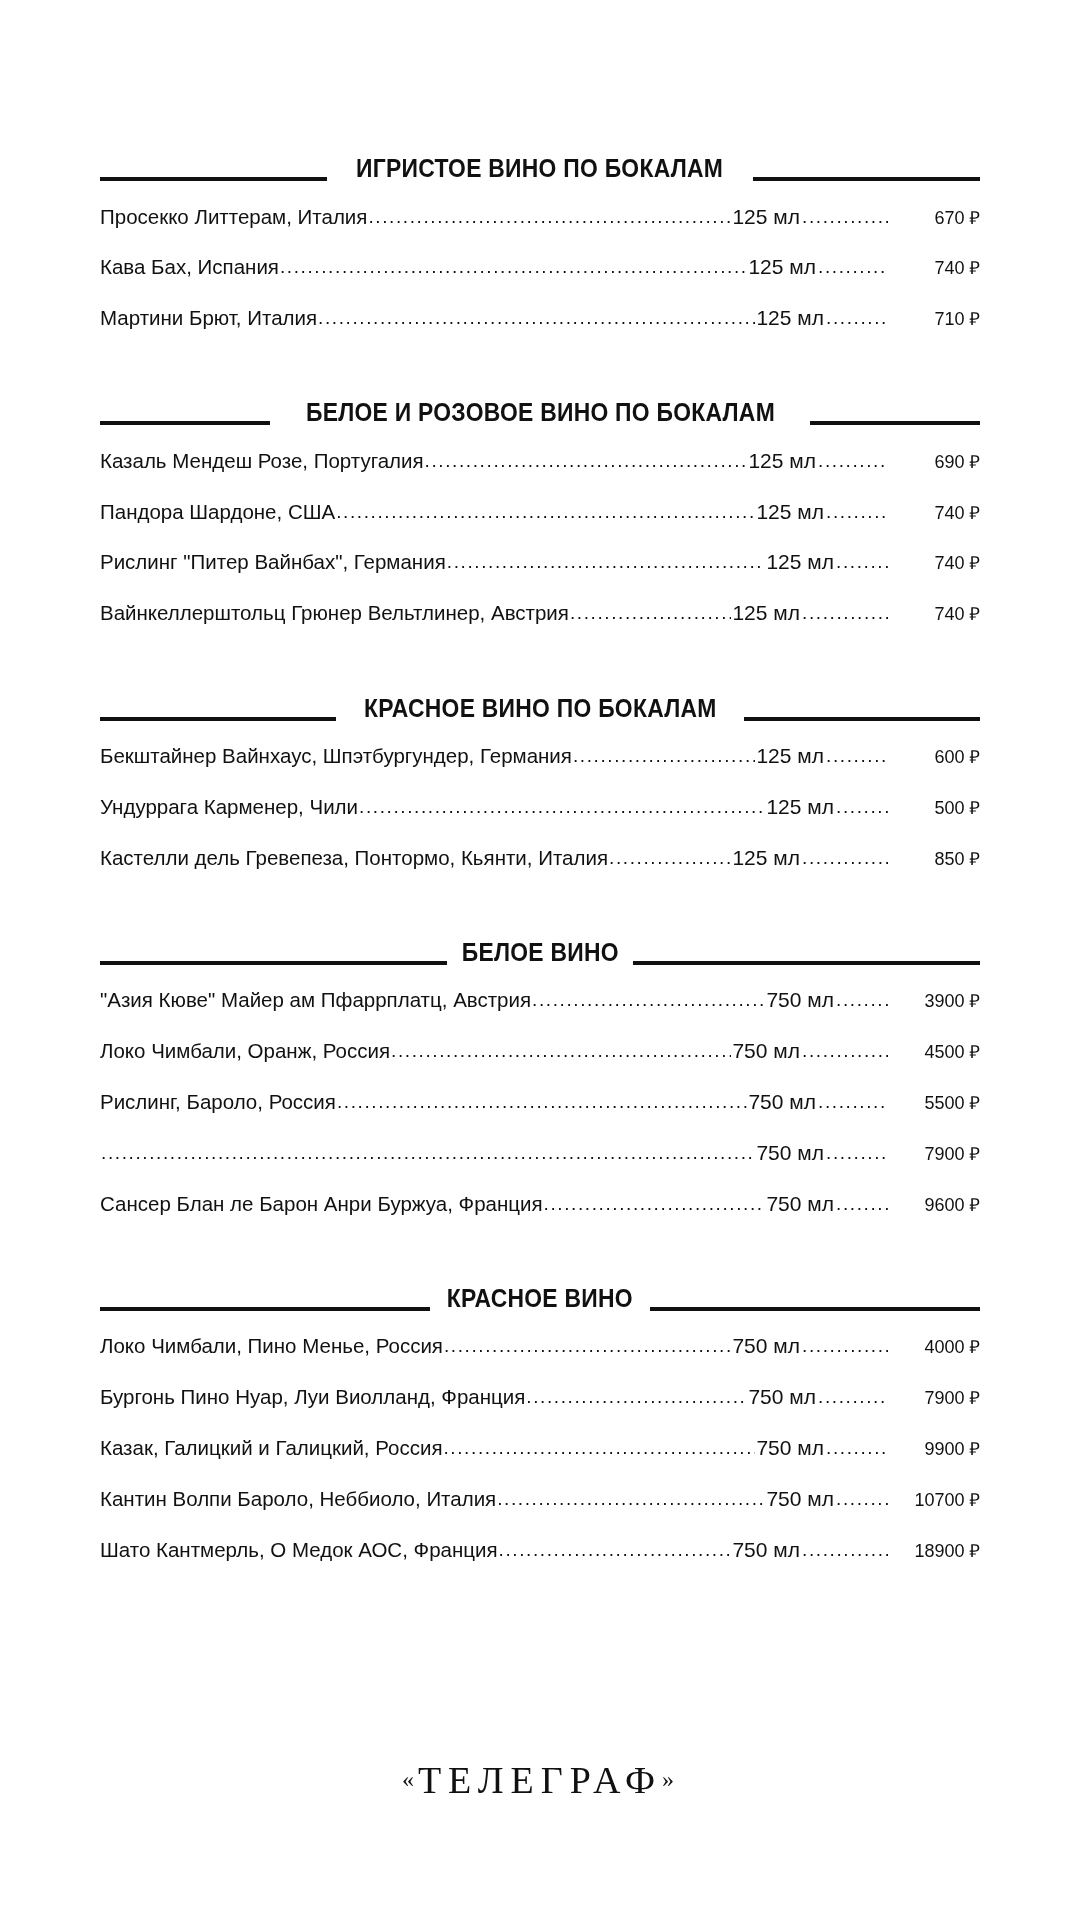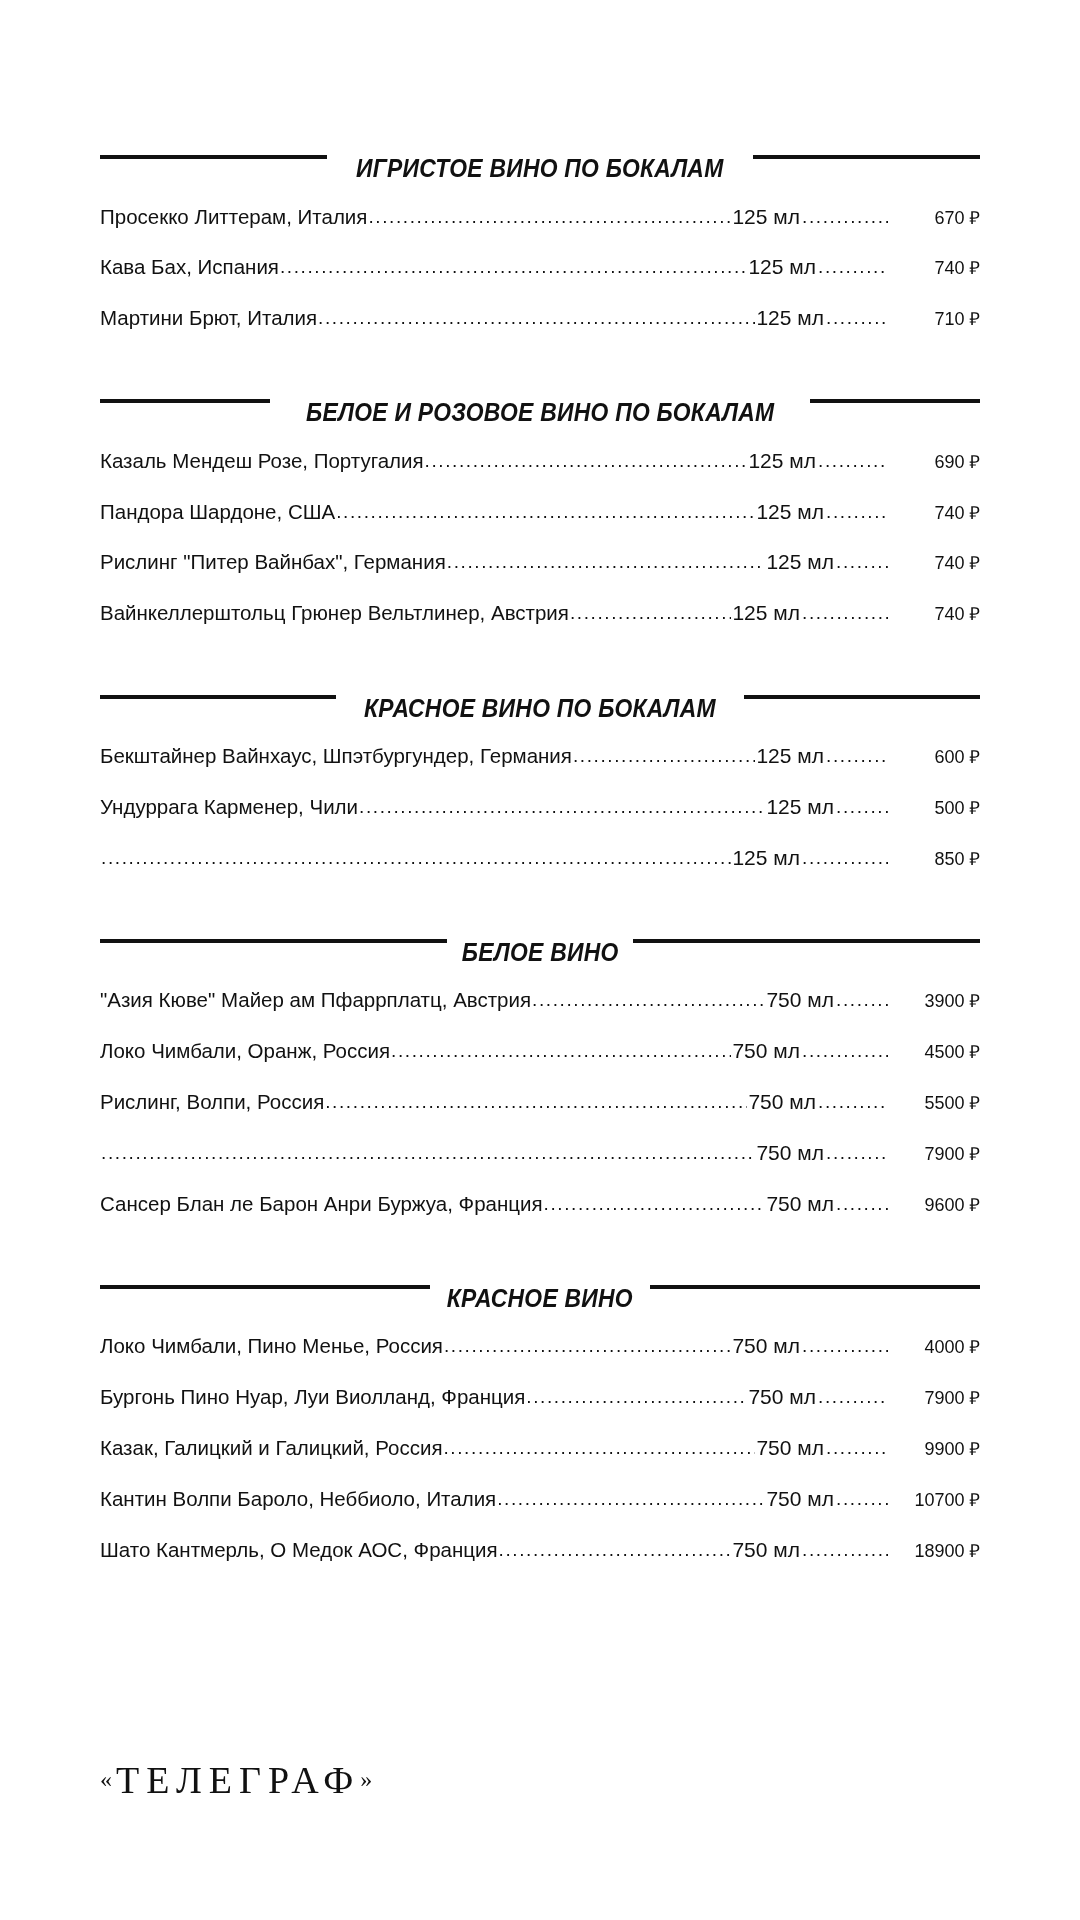--- a/index.html
+++ b/index.html
@@ -24,24 +24,23 @@
     flex-direction: column;
   }
   .section {
     margin-bottom: 56px;
   }
   .section:last-of-type {
     margin-bottom: 0;
   }
   .section-header {
     display: flex;
-    align-items: flex-start;
+    align-items: flex-end;
     width: 100%;
     margin-bottom: 10px;
-    font-style: italic;
   }
   .section-header .rule {
     flex: 1 1 auto;
     height: 4px;
     background: #111111;
   }
   .section-header .title {
     flex: 0 0 auto;
     padding: 0 4px;
     font-family: "Liberation Sans", sans-serif;
@@ -101,21 +100,21 @@
     min-width: 92px;
   }
   .dots2-w1 { width: 86px; }
   .dots2-w2 { width: 70px; }
   .dots2-w3 { width: 62px; }
   .dots2-w4 { width: 52px; }
 
   .footer {
     margin-top: auto;
     margin-bottom: 118px;
-    text-align: left;
+    text-align: center;
     font-family: "Liberation Serif", serif;
     font-size: 38px;
     letter-spacing: 7px;
     color: #111111;
   }
   .footer .q {
     font-size: 24px;
     vertical-align: 6px;
     letter-spacing: 4px;
   }
@@ -210,20 +209,21 @@
             <span class="price">600 ₽</span>
           </div>
           <div class="item">
             <span class="name">Ундуррага Карменер, Чили</span>
             <span class="dots">........................................................................................................................................................................................................</span>
             <span class="vol">125 мл</span>
             <span class="dots2 dots2-w4">........................................</span>
             <span class="price">500 ₽</span>
           </div>
           <div class="item">
+            <span class="name">Кастелли дель Гревепеза, Понтормо, Кьянти, Италия</span>
             <span class="dots">........................................................................................................................................................................................................</span>
             <span class="vol">125 мл</span>
             <span class="dots2 dots2-w1">........................................</span>
             <span class="price">850 ₽</span>
           </div>
         </div>
       </div>
       <div class="section">
         <div class="section-header">
           <span class="rule"></span>
@@ -239,21 +239,21 @@
             <span class="price">3900 ₽</span>
           </div>
           <div class="item">
             <span class="name">Локо Чимбали, Оранж, Россия</span>
             <span class="dots">........................................................................................................................................................................................................</span>
             <span class="vol">750 мл</span>
             <span class="dots2 dots2-w1">........................................</span>
             <span class="price">4500 ₽</span>
           </div>
           <div class="item">
-            <span class="name">Рислинг, Волпи, Россия</span>
+            <span class="name">Рислинг, Бароло, Россия</span>
             <span class="dots">........................................................................................................................................................................................................</span>
             <span class="vol">750 мл</span>
             <span class="dots2 dots2-w2">........................................</span>
             <span class="price">5500 ₽</span>
           </div>
           <div class="item">
             <span class="dots">........................................................................................................................................................................................................</span>
             <span class="vol">750 мл</span>
             <span class="dots2 dots2-w3">........................................</span>
             <span class="price">7900 ₽</span>

